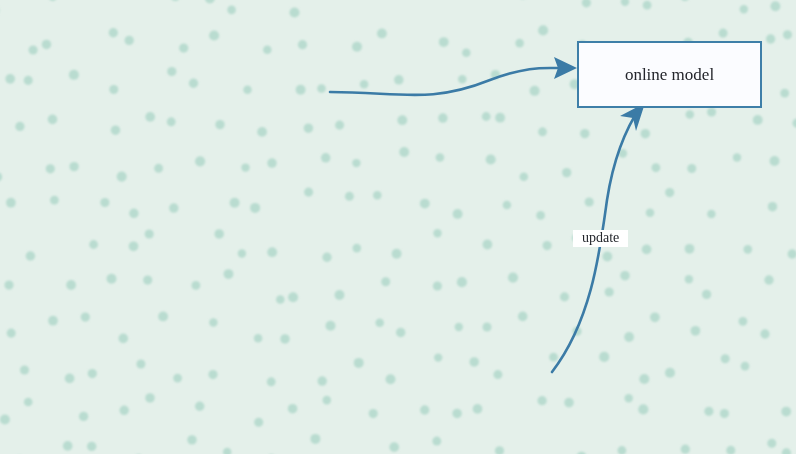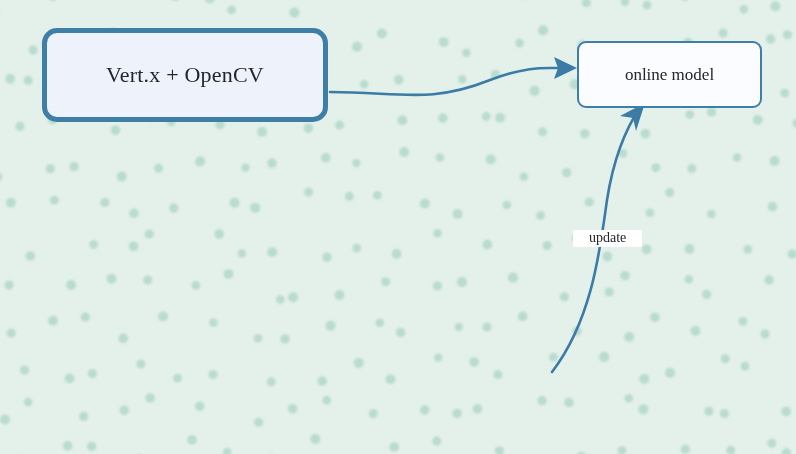--- a/index.html
+++ b/index.html
@@ -40,34 +40,34 @@
   .node-primary {
     background: #edf2fb;
     border: 5px solid #3e7fa8;
     border-radius: 15px;
     font-size: 22px;
     letter-spacing: 0.2px;
   }
   .node-plain {
     background: #fbfcff;
     border: 2px solid #3e7fa8;
-    border-radius: 9px;
+    border-radius: 0;
     font-size: 17px;
   }
   #node-vertx  { left: 42px;  top: 28px;  width: 286px; height: 94px; }
   #node-online { left: 577px; top: 41px;  width: 185px; height: 67px; }
   #node-offline{ left: 434px; top: 374px; width: 187px; height: 59px; }
 
   .edge-label {
     position: absolute;
     background: #ffffff;
     color: #23252b;
     font-size: 14px;
     line-height: 1.05;
-    padding: 1px 16px;
+    padding: 1px 9px;
     white-space: nowrap;
   }
   #label-update { left: 573px; top: 230px; }
 </style>
 </head>
 <body>
 
 <div id="canvas">
 
   <svg id="dots" viewBox="0 0 796 454" xmlns="http://www.w3.org/2000/svg" aria-hidden="true">
@@ -329,23 +329,20 @@
     <g fill="none" stroke="#3b7ba6" stroke-width="2.6" stroke-linecap="round">
       <path d="M 330 92 C 400 92, 430 104, 490 80 C 527 66, 545 68, 558 68"></path>
       <path d="M 552 372 C 592 320, 600 250, 607 200 C 614 155, 628 125, 641 106"></path>
     </g>
     <g fill="#3b7ba6" stroke="none">
       <path d="M 577 68 L 554 57 L 558 68 L 554 79 Z"></path>
       <path d="M 645 103 L 620 116 L 633 118 L 636 131 Z"></path>
     </g>
   </svg>
 
-  <div class="node node-primary" id="node-vertx">
-    <span>Vert.x + OpenCV</span>
-  </div>
 
   <div class="node node-plain" id="node-online">
     <span>online model</span>
   </div>
 
 
   <div class="edge-label" id="label-update">update</div>
 
 </div>
 

